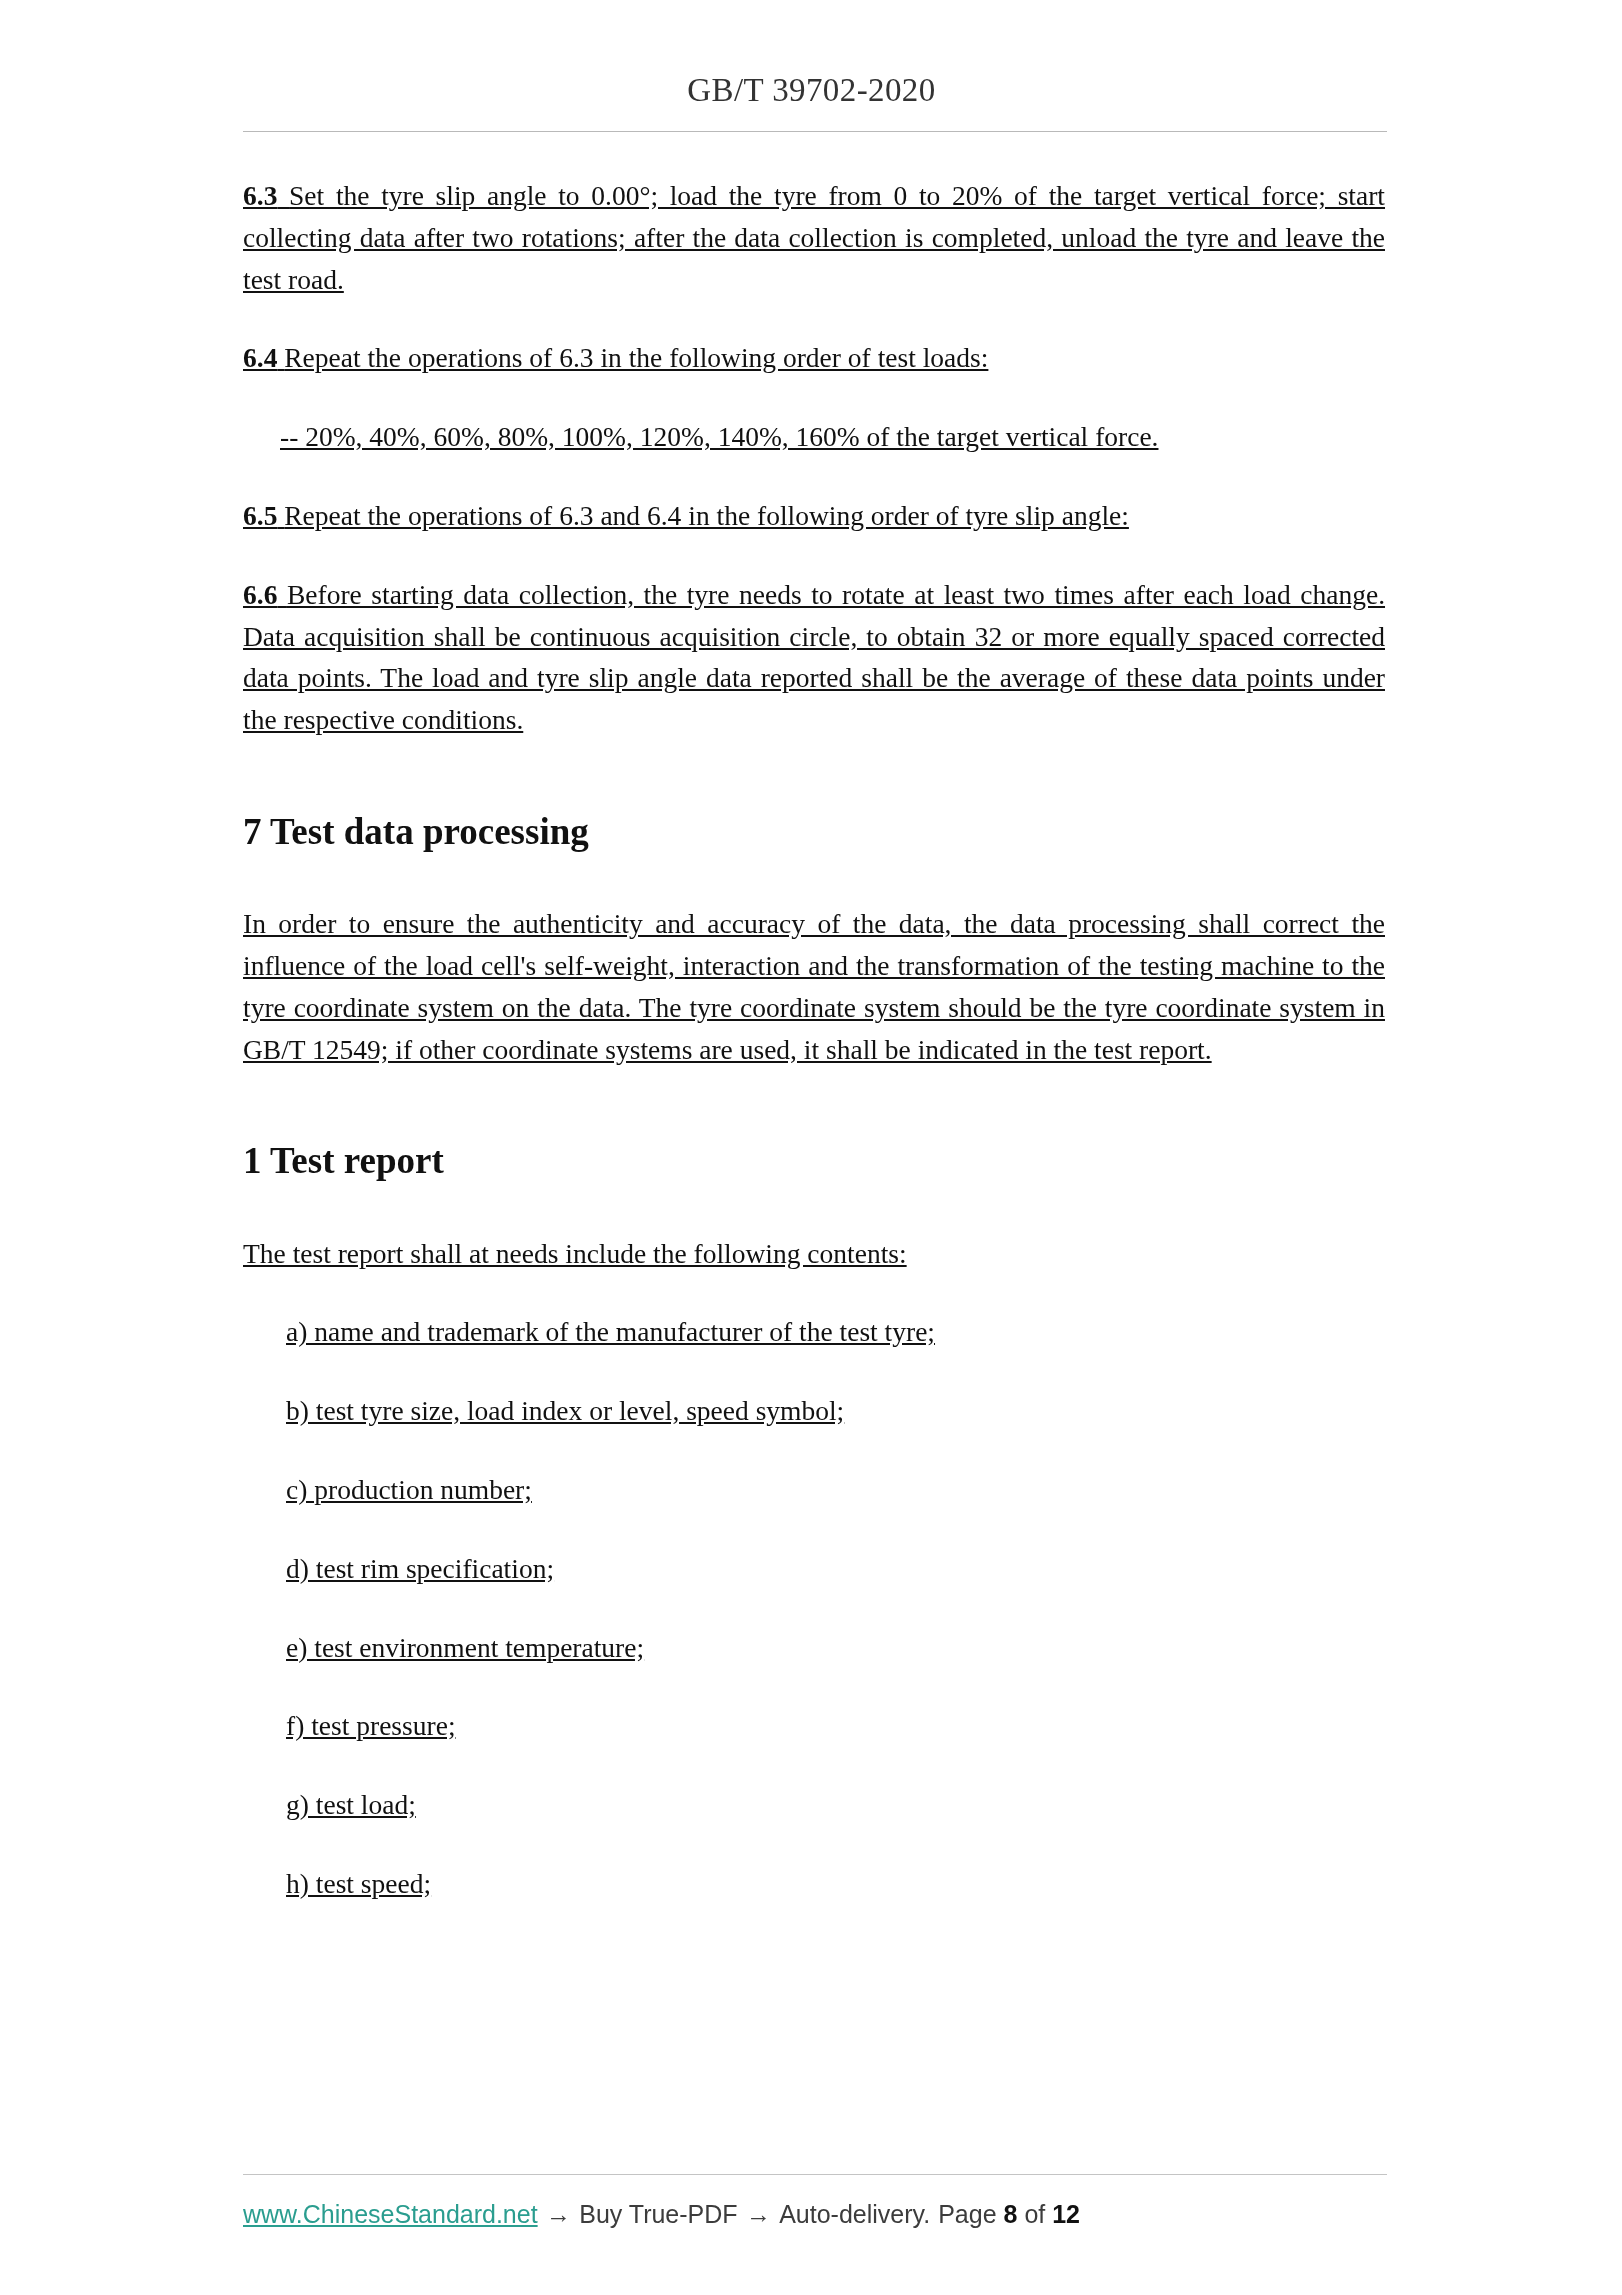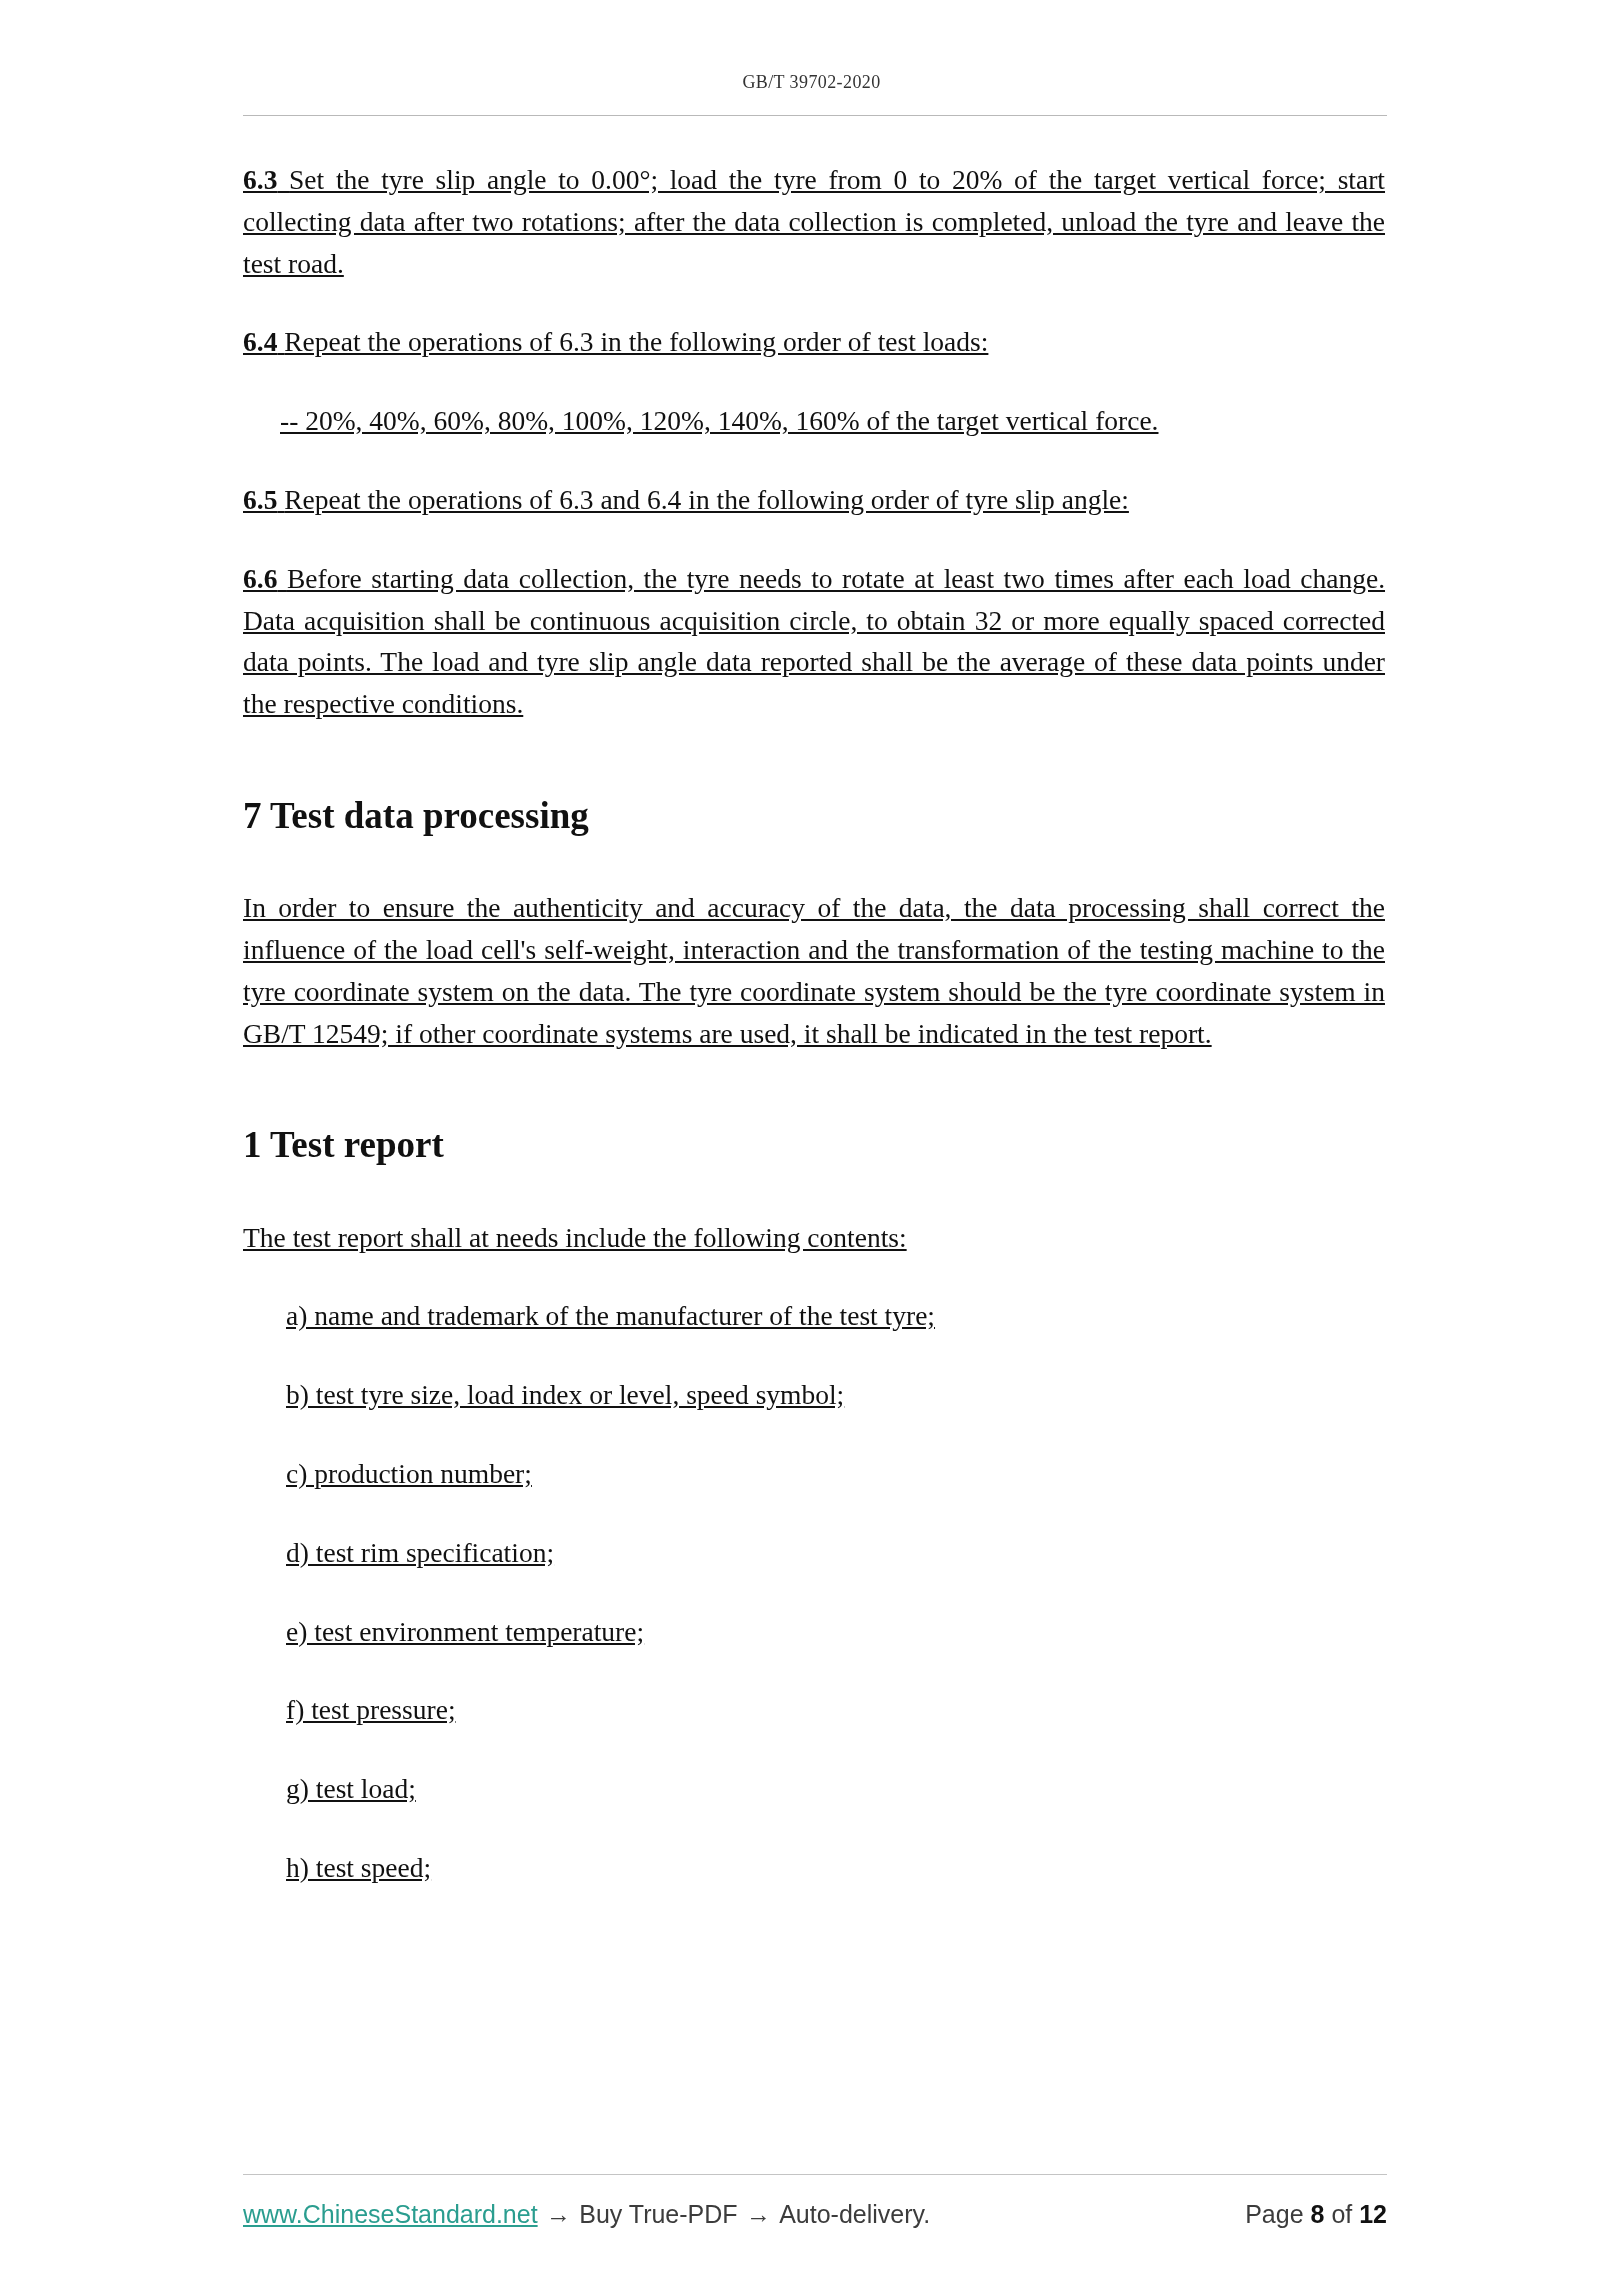--- a/index.html
+++ b/index.html
@@ -15,21 +15,21 @@
     font-family: "Liberation Serif", serif;
     color: #111111;
     box-sizing: border-box;
     overflow: hidden;
   }
   .header {
     padding-top: 72px;
     text-align: center;
   }
   .header-title {
-    font-size: 18px;
+    font-size: 33px;
     color: #333333;
     letter-spacing: 0.4px;
   }
   .header-rule {
     border: none;
     border-top: 1.7px solid #b9b9b9;
     margin: 22px 236px 0 243px;
   }
   .content {
     margin: 0 238px 0 243px;
@@ -72,21 +72,21 @@
     height: 121px;
     font-family: "Liberation Sans", sans-serif;
   }
   .footer-rule {
     border: none;
     border-top: 1.7px solid #c4c4c4;
     margin: 0 236px 0 243px;
   }
   .footer-row {
     display: flex;
-    justify-content: space-between;
+    justify-content: flex-start;
     align-items: baseline;
     margin: 25px 236px 16px 243px;
     font-size: 25px;
     color: #3c3c3c;
     gap: 8px;
   }
   .footer-link {
     color: #2a9d8f;
     text-decoration: underline;
     cursor: pointer;

